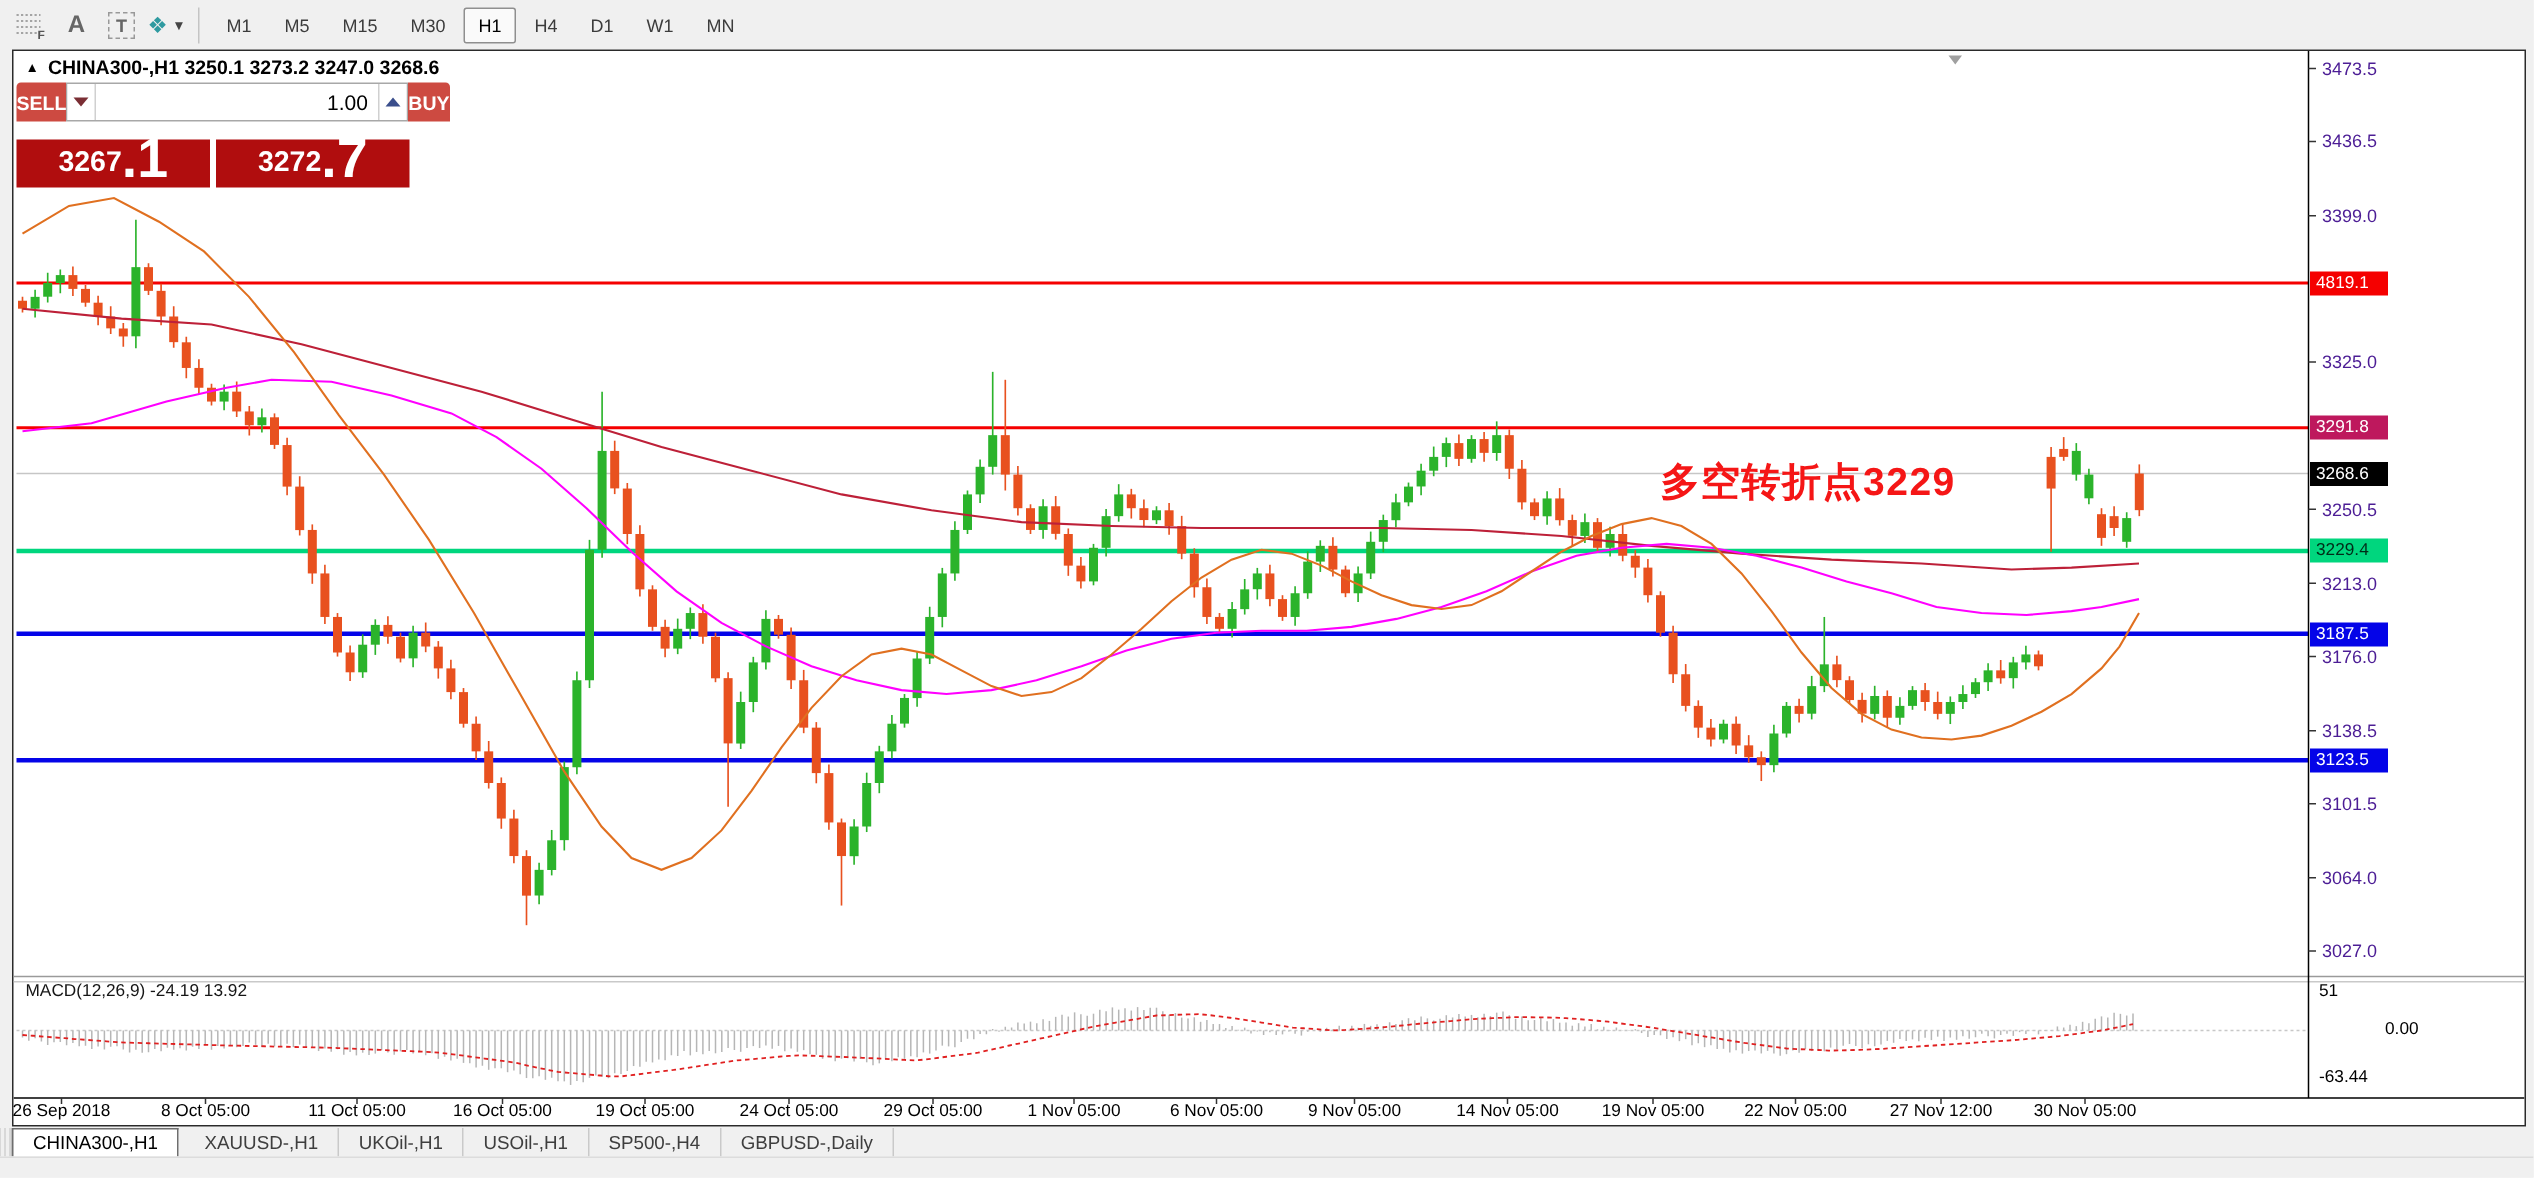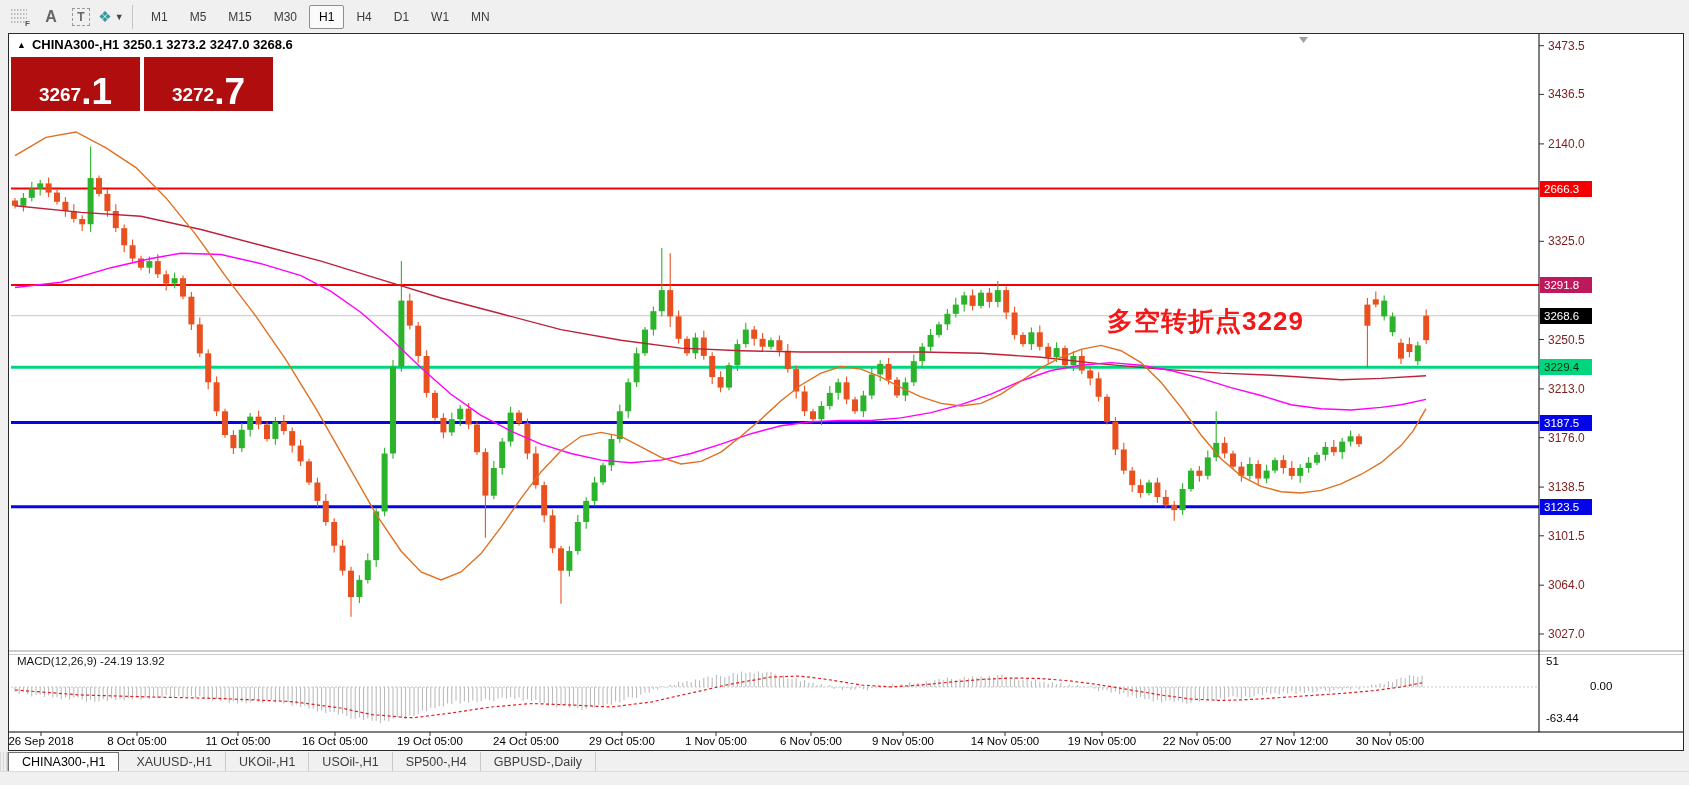--- a/index.html
+++ b/index.html
@@ -33,30 +33,30 @@
 .op-sell{width:64px;border-radius:3px 0 0 0}
 .op-buy{width:66px;border-radius:0 3px 0 0}
 .op-island{display:flex;flex:1;border:1px solid #a8a8a8;background:#fff}
 .op-spin{width:19px;display:flex;align-items:center;justify-content:center;cursor:pointer;background:#fff}
 .op-spin.dn{border-right:1px solid #d0d0d0}
 .op-spin.up{border-left:1px solid #d0d0d0}
 .tri-dn{width:0;height:0;border:5px solid transparent;border-top:6px solid #7a2e34;margin-top:5px}
 .tri-up{width:0;height:0;border:5px solid transparent;border-bottom:6px solid #3a4e8c;margin-bottom:5px}
 .op-vol{flex:1;border:none;outline:none;text-align:right;font-size:14px;color:#000;
   padding-right:7px;font-family:"Liberation Sans",sans-serif}
-.op-prices{display:flex;gap:4px;margin-top:2px;height:54px}
+.op-prices{display:flex;gap:4px;margin-top:12px;height:32px}
 .op-price{flex:1;background:#b00d0e;color:#fff;display:flex;align-items:flex-end;
   justify-content:center;padding-bottom:4px;cursor:pointer}
 .op-price .main{font-size:19px;font-weight:700;line-height:1;margin-bottom:3px}
 .op-price b{font-size:37px;font-weight:700;line-height:.82}
 
 .annotation{position:absolute;left:1098px;top:270px;font-size:26px;font-weight:700;
   color:#f51616;white-space:nowrap;letter-spacing:1px}
 
-.ytick{position:absolute;left:1539px;width:58px;font-size:12px;color:#7f1d1d;white-space:nowrap}
+.ytick{position:absolute;left:1539px;width:58px;font-size:12px;color:#4c1d95;white-space:nowrap}
 .badge{position:absolute;left:1531px;width:52px;font-size:11.5px;font-weight:400;
   padding:1.5px 0 1.5px 4px;white-space:nowrap;line-height:1.1}
 .xlabel{position:absolute;top:701px;width:88px;text-align:center;font-size:11.5px;color:#000;white-space:nowrap}
 .macd-label{position:absolute;left:8px;top:621px;font-size:11.5px;color:#151515}
 .macd-tick{position:absolute;left:1537px;font-size:11.5px;color:#000;white-space:nowrap}
 
 .tab-bar{position:absolute;left:0;top:752px;width:1689px;height:19px;background:#f0f0f0;
   display:flex;align-items:stretch}
 .tab-grip{width:8px;border-right:1px solid #bbb;background:repeating-linear-gradient(90deg,#d8d8d8 0 1px,#f0f0f0 1px 3px)}
 .tab{padding:0 13px;font-size:12.5px;color:#3e3e3e;display:flex;align-items:center;
@@ -827,48 +827,61 @@
       <line x1="1381" x2="1381" y1="698" y2="702" stroke="#333"></line>
       <polygon points="1290,3 1299,3 1294.5,9" fill="#a0a0a0"></polygon>
     </svg>
 
   <div class="chart-title">
     <span class="tri">▲</span>
     <span>CHINA300-,H1  3250.1 3273.2 3247.0 3268.6</span>
   </div>
 
   <div class="order-panel">
+    <div class="op-top">
+      <div class="op-sell">SELL</div>
+      <div class="op-island">
+        <div class="op-spin dn">
+            <span class="tri-dn"></span>
+          </div>
+        <input class="op-vol" value="1.00" style="">
+        <div class="op-spin up">
+            <span class="tri-up"></span>
+          </div>
+      </div>
+      <div class="op-buy">BUY</div>
+    </div>
     <div class="op-prices">
       <div class="op-price">
         <span class="main">3267</span>
           <b>.1</b>
       </div>
       <div class="op-price">
         <span class="main">3272</span>
           <b>.7</b>
       </div>
     </div>
   </div>
 
   <div class="annotation">多空转折点3229</div>
   <div class="macd-label">MACD(12,26,9) -24.19 13.92</div>
 
   <div id="y-axis">
       <div class="ytick" style="top: 5px;">3473.5</div>
       <div class="ytick" style="top: 53px;">3436.5</div>
-      <div class="ytick" style="top: 103px;">2140.0</div>
+      <div class="ytick" style="top: 103px;">3399.0</div>
       <div class="ytick" style="top: 200px;">3325.0</div>
       <div class="ytick" style="top: 299px;">3250.5</div>
       <div class="ytick" style="top: 348px;">3213.0</div>
       <div class="ytick" style="top: 397px;">3176.0</div>
       <div class="ytick" style="top: 446px;">3138.5</div>
       <div class="ytick" style="top: 495px;">3101.5</div>
       <div class="ytick" style="top: 544px;">3064.0</div>
       <div class="ytick" style="top: 593px;">3027.0</div>
-      <div class="badge" style="top: 147px; background: rgb(245, 0, 0); color: rgb(255, 255, 255);">2666.3</div>
+      <div class="badge" style="top: 147px; background: rgb(245, 0, 0); color: rgb(255, 255, 255);">4819.1</div>
       <div class="badge" style="top: 243px; background: #be185d; color: rgb(255, 255, 255);">3291.8</div>
       <div class="badge" style="top: 325px; background: rgb(0, 214, 126); color: rgb(0, 44, 24);">3229.4</div>
       <div class="badge" style="top: 381px; background: rgb(4, 4, 232); color: rgb(255, 255, 255);">3187.5</div>
       <div class="badge" style="top: 465px; background: rgb(4, 4, 232); color: rgb(255, 255, 255);">3123.5</div>
       <div class="badge" style="top: 274px; background: rgb(0, 0, 0); color: rgb(255, 255, 255);">3268.6</div>
     </div>
   <div id="x-axis">
       <div class="xlabel" style="left: -12px;">26 Sep 2018</div>
       <div class="xlabel" style="left: 84px;">8 Oct 05:00</div>
       <div class="xlabel" style="left: 185px;">11 Oct 05:00</div>

